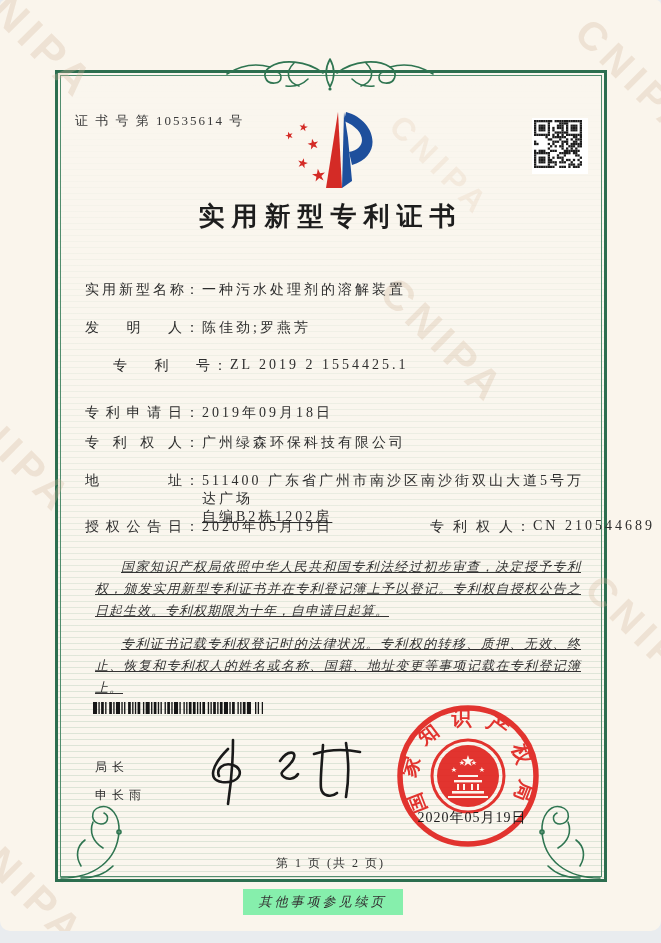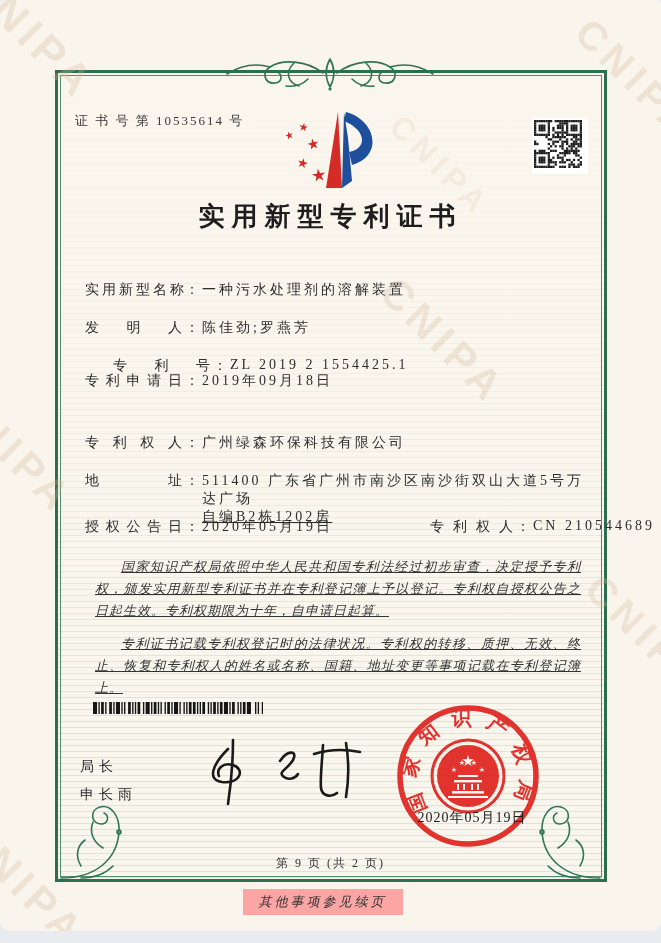--- a/index.html
+++ b/index.html
@@ -56,35 +56,35 @@
 
   .paras{
     position:absolute;left:84px;top:545px;width:508px;
     font-size:13px;line-height:22px;color:#333;
     font-style:italic;text-align:justify;letter-spacing:1px;
   }
   .paras p{margin:11px;text-indent:2em;text-decoration:underline;}
 
   .barcode{position:absolute;left:93px;top:702px;width:170px;height:12px;}
 
-  .director{position:absolute;left:80px;top:753px;font-size:14px;letter-spacing:5px;color:#2b2b2b;line-height:28px;}
+  .director{position:absolute;left:95px;top:753px;font-size:12px;letter-spacing:5px;color:#2b2b2b;line-height:28px;}
   .sig{position:absolute;left:192px;top:735px;}
 
   .seal{position:absolute;left:395px;top:703px;width:146px;height:146px;z-index:5;mix-blend-mode:multiply;opacity:.93;}
   .seal-date{
     position:absolute;left:402px;top:809px;width:140px;z-index:6;
     font-size:14px;color:#1c1c1c;letter-spacing:1px;text-align:center;white-space:nowrap;
   }
   .page-info{
     position:absolute;left:0;right:0;top:855px;text-align:center;
     font-size:12px;letter-spacing:2px;color:#333;z-index:3;
   }
   .footer-note{
     position:absolute;left:50%;top:889px;transform:translateX(-55%);
-    background:#fca5a5;padding:4px 16px;z-index:3;
+    background:#86efac;padding:4px 16px;z-index:3;
     font-size:13px;font-style:italic;letter-spacing:3px;color:#333;
   }
   .green-stroke{stroke:#2f7551;fill:none;stroke-width:1.6;stroke-linecap:round;}
 </style>
 </head>
 <body>
 
 <div class="page">
 
   <div class="wm" style="left:-10px;top:-42px;font-size:44px;">CNIPA</div>
@@ -400,21 +400,21 @@
 
     <div class="row" style="top:281px;">
       <span class="flabel">实用新型名称</span><span class="fcolon">：</span><span class="fvalue">一种污水处理剂的溶解装置</span>
     </div>
     <div class="row" style="top:319px;">
       <span class="flabel">发明人</span><span class="fcolon">：</span><span class="fvalue">陈佳劲;罗燕芳</span>
     </div>
     <div class="row" style="top:357px;margin-left:28px;">
       <span class="flabel">专利号</span><span class="fcolon">：</span><span class="fvalue">ZL 2019 2 1554425.1</span>
     </div>
-    <div class="row" style="top:372px;">
+    <div class="row" style="top:404px;">
       <span class="flabel">专利申请日</span><span class="fcolon">：</span><span class="fvalue">2019年09月18日</span>
     </div>
     <div class="row" style="top:434px;">
       <span class="flabel">专利权人</span><span class="fcolon">：</span><span class="fvalue">广州绿森环保科技有限公司</span>
     </div>
     <div class="row" style="top:472px;">
       <span class="flabel">地址</span><span class="fcolon">：</span><span class="fvalue" style="max-width:390px;"><span>511400 广东省广州市南沙区南沙街双山大道5号万达广场</span><span class="addr2">自编B2栋1202房</span></span>
     </div>
     <div class="row" style="top:518px;">
       <span class="flabel">授权公告日</span><span class="fcolon">：</span><span class="fvalue">2020年05月19日</span>
@@ -515,17 +515,17 @@
           <rect x="-5" y="8" width="2" height="6"></rect>
           <rect x="3" y="8" width="2" height="6"></rect>
           <rect x="9" y="8" width="2" height="6"></rect>
           <rect x="-16" y="15" width="32" height="2.6"></rect>
           <rect x="-20" y="20" width="40" height="2"></rect>
         </g>
       </g>
     </svg>
     <div class="seal-date">2020年05月19日</div>
 
-    <div class="page-info">第 9 页 (共 2 页)</div>
+    <div class="page-info">第 1 页 (共 2 页)</div>
   </div>
 
   <div class="footer-note">其他事项参见续页</div>
 </div>
 
 </body></html>

